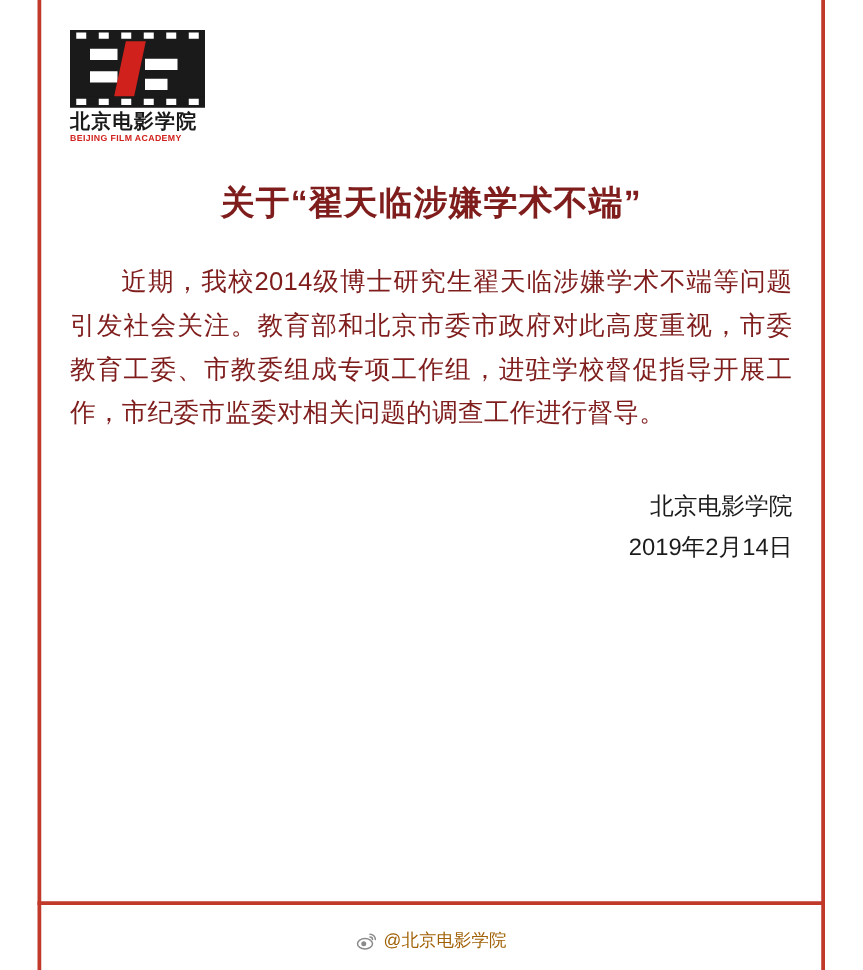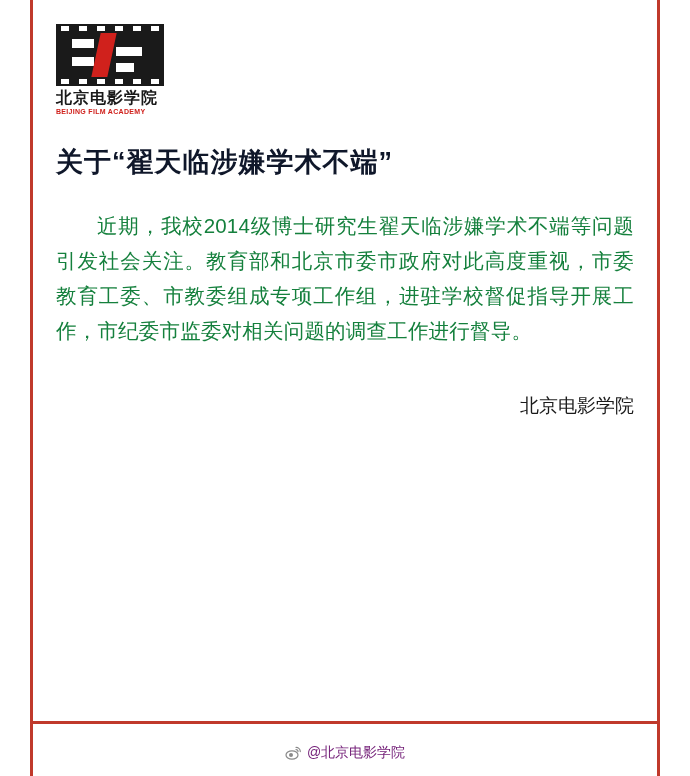--- a/index.html
+++ b/index.html
@@ -127,34 +127,34 @@
     font-weight: bold;
     letter-spacing: 0.3px;
     color: #d0211c;
     line-height: 1.3;
     white-space: nowrap;
   }
 
   
   .title {
     margin-top: 26px;
-    text-align: left;
+    text-align: center;
     font-size: 27px;
     font-weight: bold;
-    color: #0f172a;
+    color: #7f1d1d;
     line-height: 1.55;
     letter-spacing: 1px;
   }
   .title-line { display: block; }
 
   
   .body-text {
     margin-top: 24px;
     font-size: 20.5px;
-    color: #15803d;
+    color: #7f1d1d;
     line-height: 1.72;
     text-align: justify;
     letter-spacing: 0.2px;
   }
   .para {
     text-indent: 2em;
     margin: 0 0 2px 0;
   }
 
   
@@ -178,21 +178,21 @@
   }
   .footer {
     position: absolute;
     left: 0; right: 0;
     bottom: 14px;
     display: flex;
     align-items: center;
     justify-content: center;
     gap: 6px;
     font-size: 14px;
-    color: #701a75;
+    color: #a16207;
   }
   .weibo-icon {
     display: inline-block;
     width: 16px;
     height: 16px;
     position: relative;
   }
   .weibo-icon svg { display: block; }
 </style>
 </head>
@@ -238,20 +238,21 @@
     <div class="title">
       <span class="title-line">关于“翟天临涉嫌学术不端”</span>
     </div>
 
     <div class="body-text">
       <p class="para">近期，我校2014级博士研究生翟天临涉嫌学术不端等问题引发社会关注。教育部和北京市委市政府对此高度重视，市委教育工委、市教委组成专项工作组，进驻学校督促指导开展工作，市纪委市监委对相关问题的调查工作进行督导。</p>
     </div>
 
     <div class="sign">
       <div>北京电影学院</div>
+      <div>2019年2月14日</div>
     </div>
 
   </div>
 
   <div class="footer-rule"></div>
 
   <div class="footer">
     <span class="weibo-icon">
       <svg width="16" height="16" viewBox="0 0 16 16" aria-hidden="true">
         <ellipse cx="7" cy="10" rx="6" ry="4.2" fill="none" stroke="#8a8a8a" stroke-width="1.2"></ellipse>

